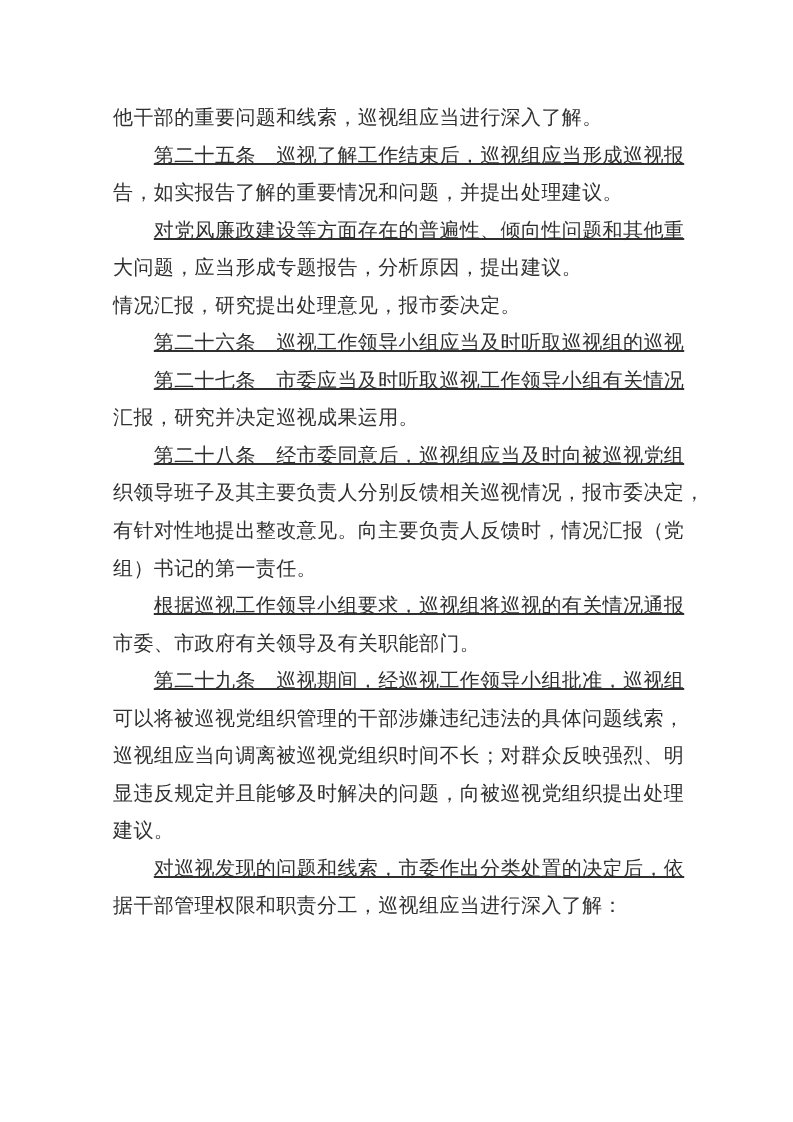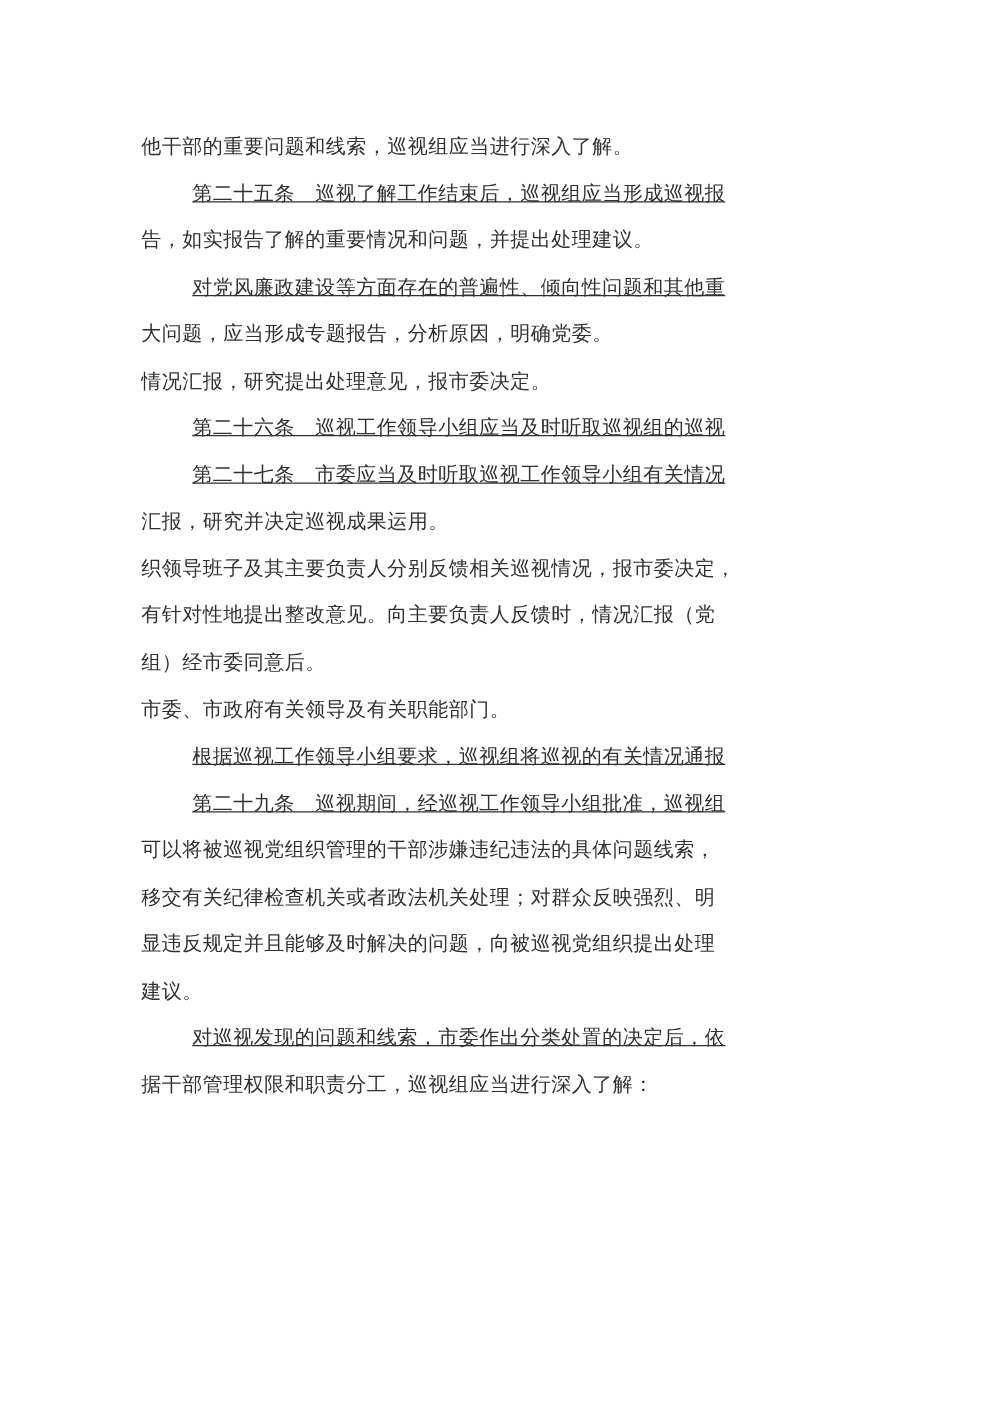--- a/index.html
+++ b/index.html
@@ -13,21 +13,21 @@
     height: 1122px;
     background: #ffffff;
     overflow: hidden;
   }
   .doc {
     position: absolute;
     left: 113px;
     top: 99px;
     width: 572px;
     font-family: "Liberation Serif", "DejaVu Serif", serif;
-    font-size: 16px;
+    font-size: 20px;
     letter-spacing: 0.4px;
     line-height: 37.55px;
     color: #303030;
     font-weight: 400;
   }
   .paragraph {
     margin: 0;
     padding: 0;
   }
   .line {
@@ -47,43 +47,44 @@
   <div class="doc" id="doc">
       <div class="paragraph">
         <div class="line">他干部的重要问题和线索，巡视组应当进行深入了解。</div>
       </div>
       <div class="paragraph">
         <div class="line indent">第二十五条　巡视了解工作结束后，巡视组应当形成巡视报</div>
         <div class="line">告，如实报告了解的重要情况和问题，并提出处理建议。</div>
       </div>
       <div class="paragraph">
         <div class="line indent">对党风廉政建设等方面存在的普遍性、倾向性问题和其他重</div>
-        <div class="line">大问题，应当形成专题报告，分析原因，明确党委。</div>
+        <div class="line">大问题，应当形成专题报告，分析原因，提出建议。</div>
       </div>
       <div class="paragraph">
         <div class="line">情况汇报，研究提出处理意见，报市委决定。</div>
         <div class="line indent">第二十六条　巡视工作领导小组应当及时听取巡视组的巡视</div>
       </div>
       <div class="paragraph">
         <div class="line indent">第二十七条　市委应当及时听取巡视工作领导小组有关情况</div>
         <div class="line">汇报，研究并决定巡视成果运用。</div>
       </div>
       <div class="paragraph">
+        <div class="line indent">第二十八条　经市委同意后，巡视组应当及时向被巡视党组</div>
         <div class="line">织领导班子及其主要负责人分别反馈相关巡视情况，报市委决定，</div>
         <div class="line">有针对性地提出整改意见。向主要负责人反馈时，情况汇报（党</div>
-        <div class="line">组）经市委同意后。</div>
+        <div class="line">组）书记的第一责任。</div>
       </div>
       <div class="paragraph">
+        <div class="line indent">根据巡视工作领导小组要求，巡视组将巡视的有关情况通报</div>
         <div class="line">市委、市政府有关领导及有关职能部门。</div>
-        <div class="line indent">根据巡视工作领导小组要求，巡视组将巡视的有关情况通报</div>
       </div>
       <div class="paragraph">
         <div class="line indent">第二十九条　巡视期间，经巡视工作领导小组批准，巡视组</div>
         <div class="line">可以将被巡视党组织管理的干部涉嫌违纪违法的具体问题线索，</div>
-        <div class="line">移交有关纪律检查机关或者政法机关处理；对群众反映强烈、明</div>
+        <div class="line">巡视组应当向调离被巡视党组织时间不长；对群众反映强烈、明</div>
         <div class="line">显违反规定并且能够及时解决的问题，向被巡视党组织提出处理</div>
         <div class="line">建议。</div>
       </div>
       <div class="paragraph">
         <div class="line indent">对巡视发现的问题和线索，市委作出分类处置的决定后，依</div>
         <div class="line">据干部管理权限和职责分工，巡视组应当进行深入了解：</div>
       </div>
     </div>
 </div>
 

